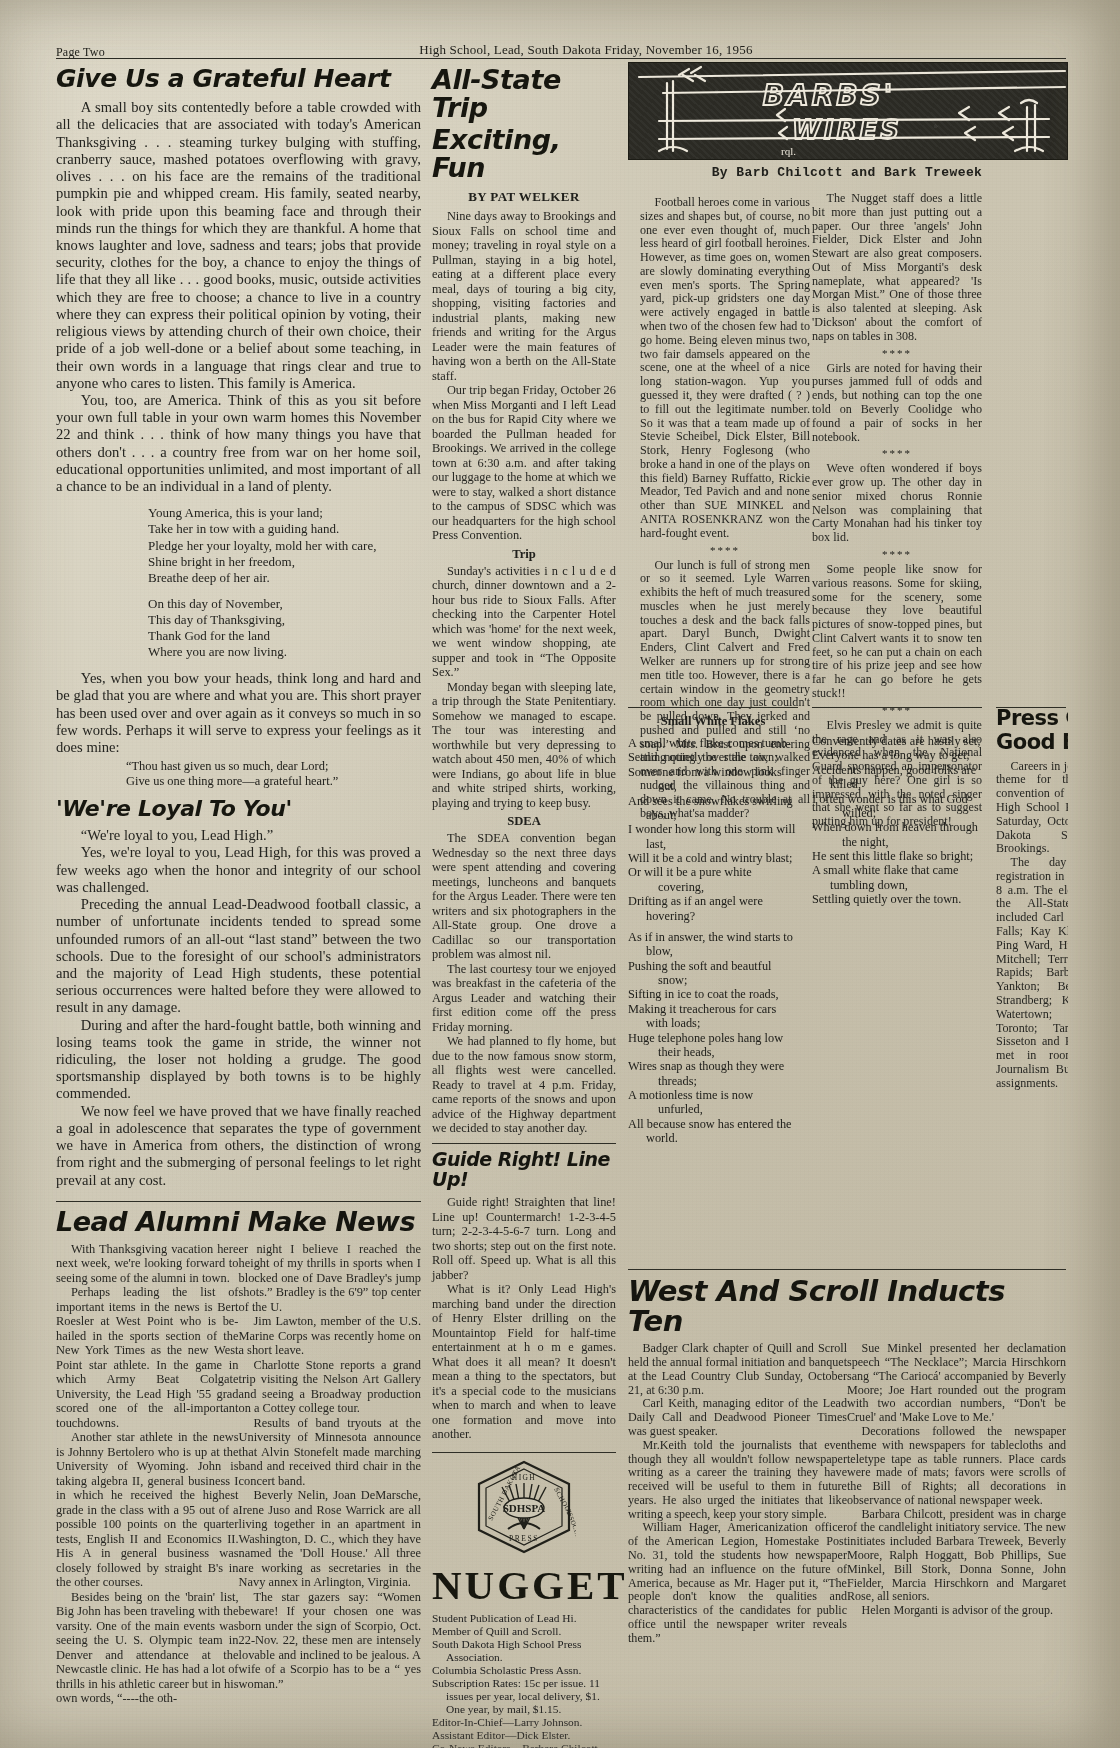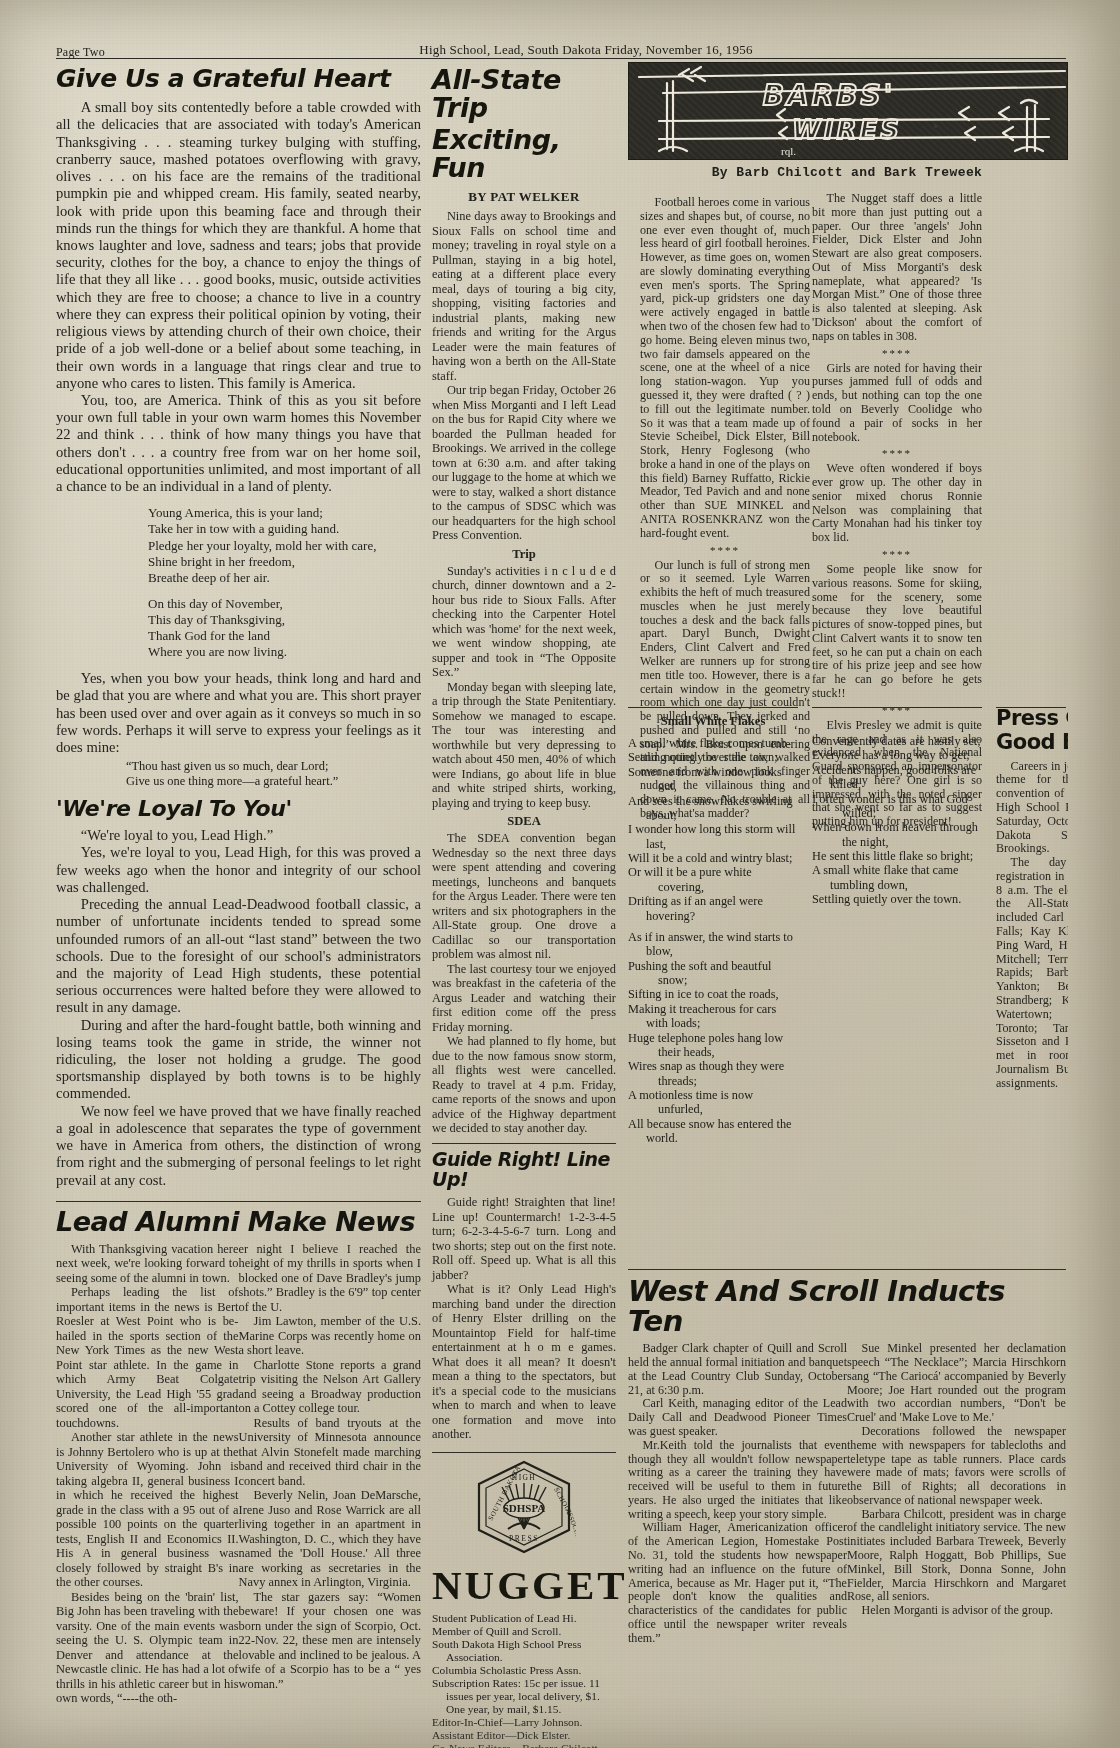--- a/index.html
+++ b/index.html
@@ -273,21 +273,21 @@
     <p class="news-txt">Sunday's activities i n c l u d e d church, dinner downtown and a 2-hour bus ride to Sioux Falls. After checking into the Carpenter Hotel which was 'home' for the next week, we went window shopping, ate supper and took in “The Opposite Sex.”</p>
     <p class="news-txt">Monday began with sleeping late, a trip through the State Penitentiary. Somehow we managed to escape. The tour was interesting and worthwhile but very depressing to watch about 450 men, 40% of which were Indians, go about life in blue and white striped shirts, working, playing and trying to keep busy.</p>
 
     <p class="subhead-c">SDEA</p>
     <p class="news-txt">The SDEA convention began Wednesday so the next three days were spent attending and covering meetings, luncheons and banquets for the Argus Leader. There were ten writers and six photographers in the All-State group. One drove a Cadillac so our transportation problem was almost nil.</p>
     <p class="news-txt">The last courtesy tour we enjoyed was breakfast in the cafeteria of the Argus Leader and watching their first edition come off the press Friday morning.</p>
     <p class="news-txt">We had planned to fly home, but due to the now famous snow storm, all flights west were cancelled. Ready to travel at 4 p.m. Friday, came reports of the snows and upon advice of the Highway department we decided to stay another day.</p>
 
     <div class="hr"></div>
     <h2 class="blk-head" style="font-size:19px;">Guide Right! Line Up!</h2>
-    <p class="news-txt">Guide right!  Straighten that line!  Line up!  Countermarch! 1-2-3-4-5 turn; 6-2-3-4-5-6-7 turn. Long and two shorts; step out on the first note.  Roll off.  Speed up. What is all this jabber?</p>
+    <p class="news-txt">Guide right!  Straighten that line!  Line up!  Countermarch! 1-2-3-4-5 turn; 2-2-3-4-5-6-7 turn. Long and two shorts; step out on the first note.  Roll off.  Speed up. What is all this jabber?</p>
     <p class="news-txt">What is it?  Only Lead High's marching band under the direction of Henry Elster drilling on the Mountaintop Field for half-time entertainment at h o m e games.  What does it all mean? It doesn't mean a thing to the spectators, but it's a special code to the musicians when to march and when to leave one formation and move into another.</p>
 
     <div class="hr" style="margin-top:10px;"></div>
 
     <div class="seal-wrap">
       <svg width="104" height="96" viewBox="0 0 104 96">
         <polygon points="52,3 97,25 97,71 52,93 7,71 7,25" fill="none" stroke="#20201a" stroke-width="2.2"></polygon>
         <polygon points="52,10 90,29 90,67 52,86 14,67 14,29" fill="none" stroke="#20201a" stroke-width="1.2"></polygon>
         <g stroke="#20201a" stroke-width="1.4">
           <line x1="52" y1="70" x2="30" y2="28"></line>

